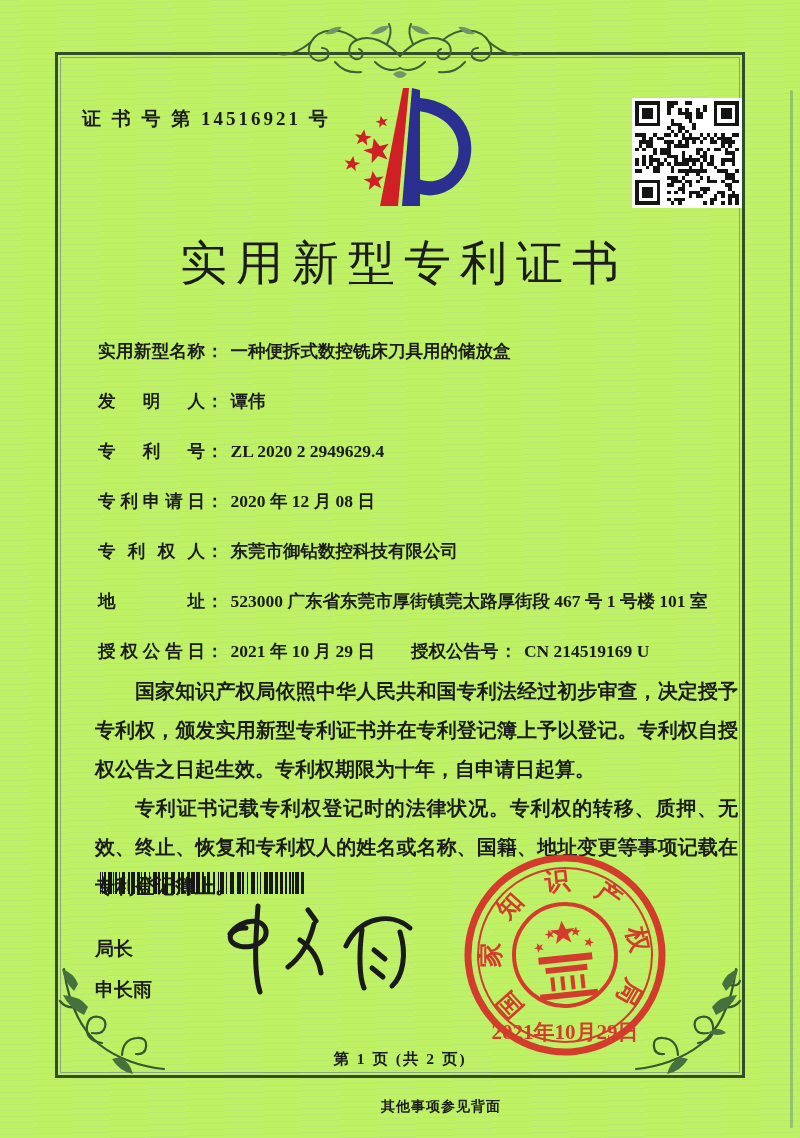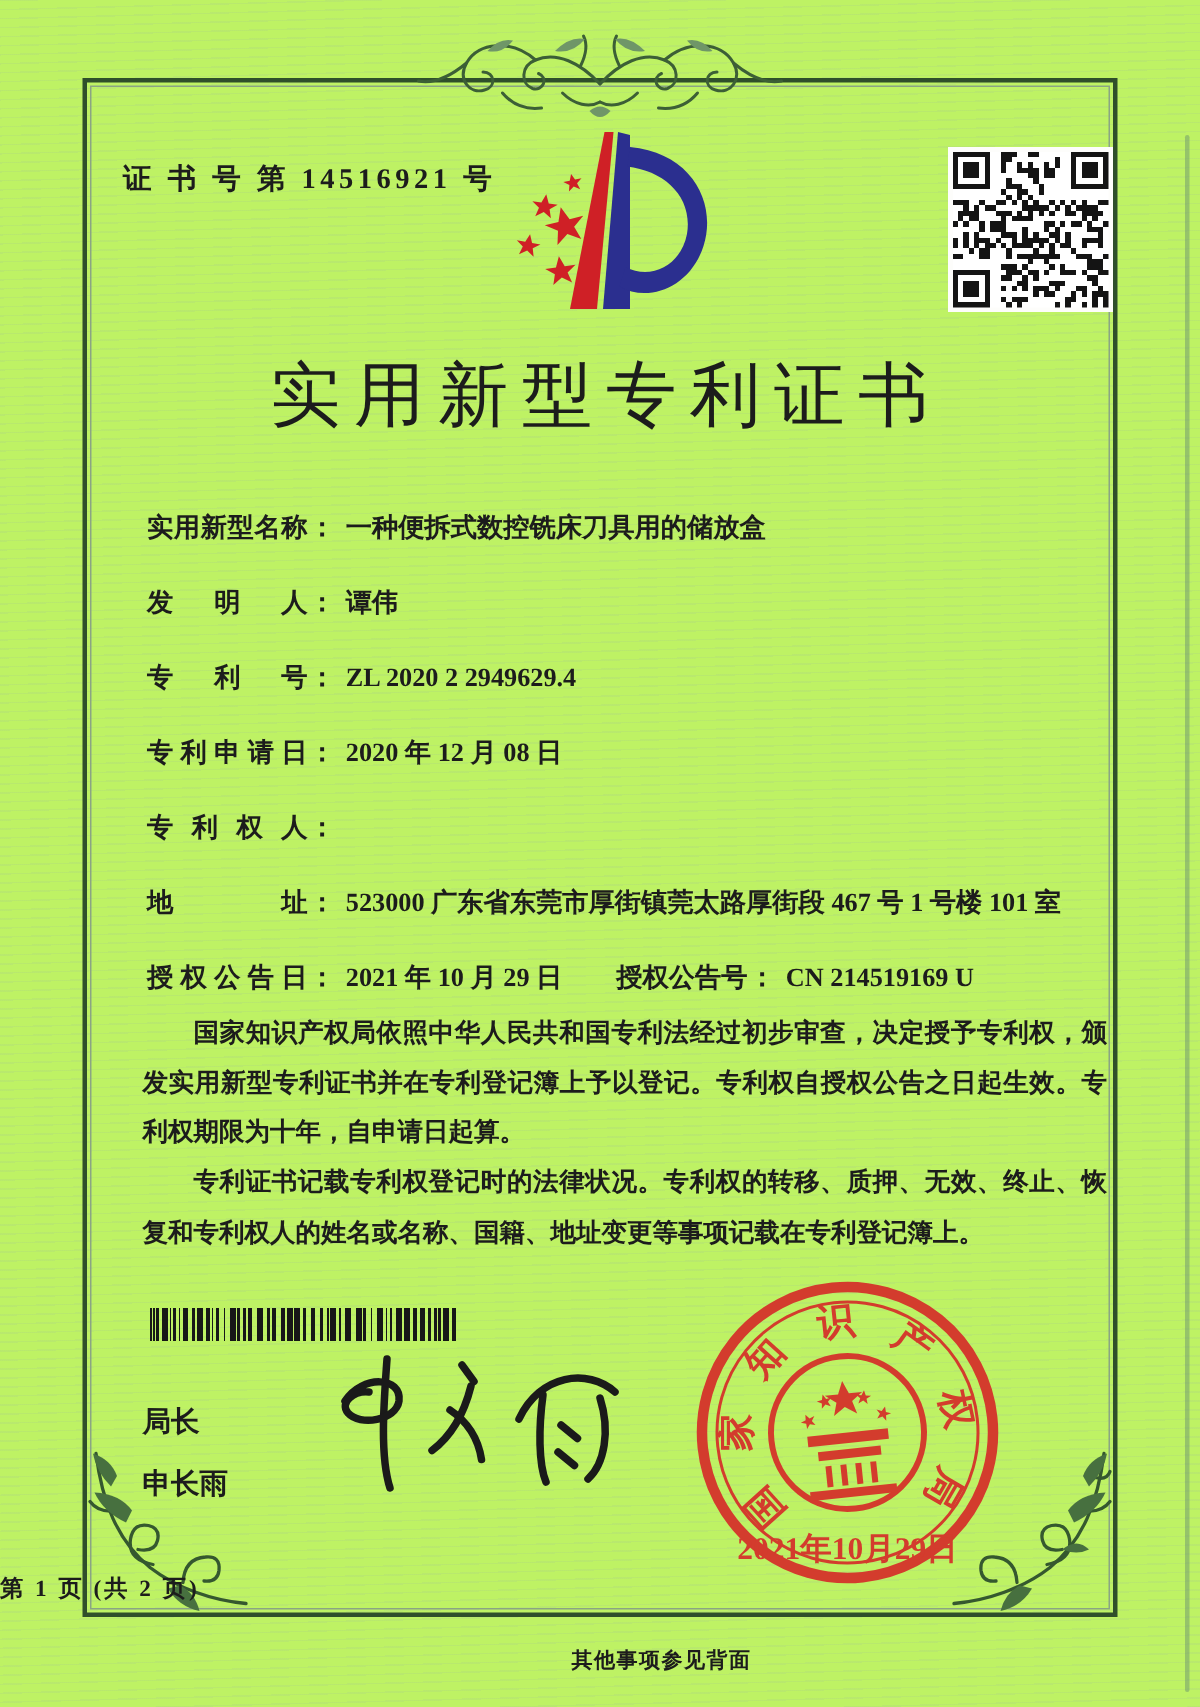--- a/index.html
+++ b/index.html
@@ -30,27 +30,27 @@
   .qr{position:absolute; right:58px; top:98px; width:104px; height:104px; background:#fdfdfb; padding:3px;}
   .title{position:absolute; top:228px; left:0; width:100%; text-align:center;
          font-size:47px; font-weight:normal; letter-spacing:9px; margin:4px;}
   .fields{position:absolute; left:98px; top:336px; right:78px; font-size:17.5px; font-weight:600;}
   .frow{display:flex; align-items:flex-start; margin-bottom:20px; line-height:30px;}
   .flabel{flex:0 0 107px; text-align:justify; text-align-last:justify;}
   .fcolon{flex:0 0 auto; padding:0 7px 0 1px;}
   .fvalue{flex:1 1 auto;}
   .grant-right{margin-left:36px; display:flex;}
   .body-text{position:absolute; left:95px; right:62px; top:672px;
-             font-size:17px; line-height:1.95; text-align:justify; font-weight:600;}
+             font-size:20px; line-height:1.95; text-align:justify; font-weight:600;}
   .body-text p{margin:0; text-indent:2em;}
   .barcode{position:absolute; left:100px; top:872px; width:212px; height:22px;}
   .signer{position:absolute; left:95px; top:928px; font-size:19px; font-weight:600; line-height:41px;}
   .signature{position:absolute; left:196px; top:892px; width:240px; height:116px;}
   .seal{position:absolute; left:460px; top:850px; width:210px; height:210px; opacity:.95;}
-  .page-num{position:absolute; top:1049px; left:0; width:100%; text-align:left;
+  .page-num{position:absolute; top:1049px; left:0; width:100%; text-align:center;
             font-size:15.5px; font-weight:600; letter-spacing:2px;}
   .back-note{position:absolute; top:1098px; left:0; width:100%; text-align:center;
              font-size:14px; font-weight:600; letter-spacing:1px;margin-left:41px;}
   svg{display:block;}
 </style>
 </head>
 <body>
 
 <div class="page">
 
@@ -419,20 +419,21 @@
       <span class="fvalue">ZL 2020 2 2949629.4</span>
     </div>
     <div class="frow">
       <span class="flabel">专利申请日</span>
         <span class="fcolon">：</span>
       <span class="fvalue">2020 年 12 月 08 日</span>
     </div>
     <div class="frow">
       <span class="flabel">专利权人</span>
         <span class="fcolon">：</span>
+      <span class="fvalue">东莞市御钻数控科技有限公司</span>
     </div>
     <div class="frow">
       <span class="flabel">地址</span>
         <span class="fcolon">：</span>
       <span class="fvalue">523000 广东省东莞市厚街镇莞太路厚街段 467 号 1 号楼 101 室</span>
     </div>
     <div class="frow">
       <span class="flabel">授权公告日</span>
         <span class="fcolon">：</span>
       <span>2021 年 10 月 29 日</span>

